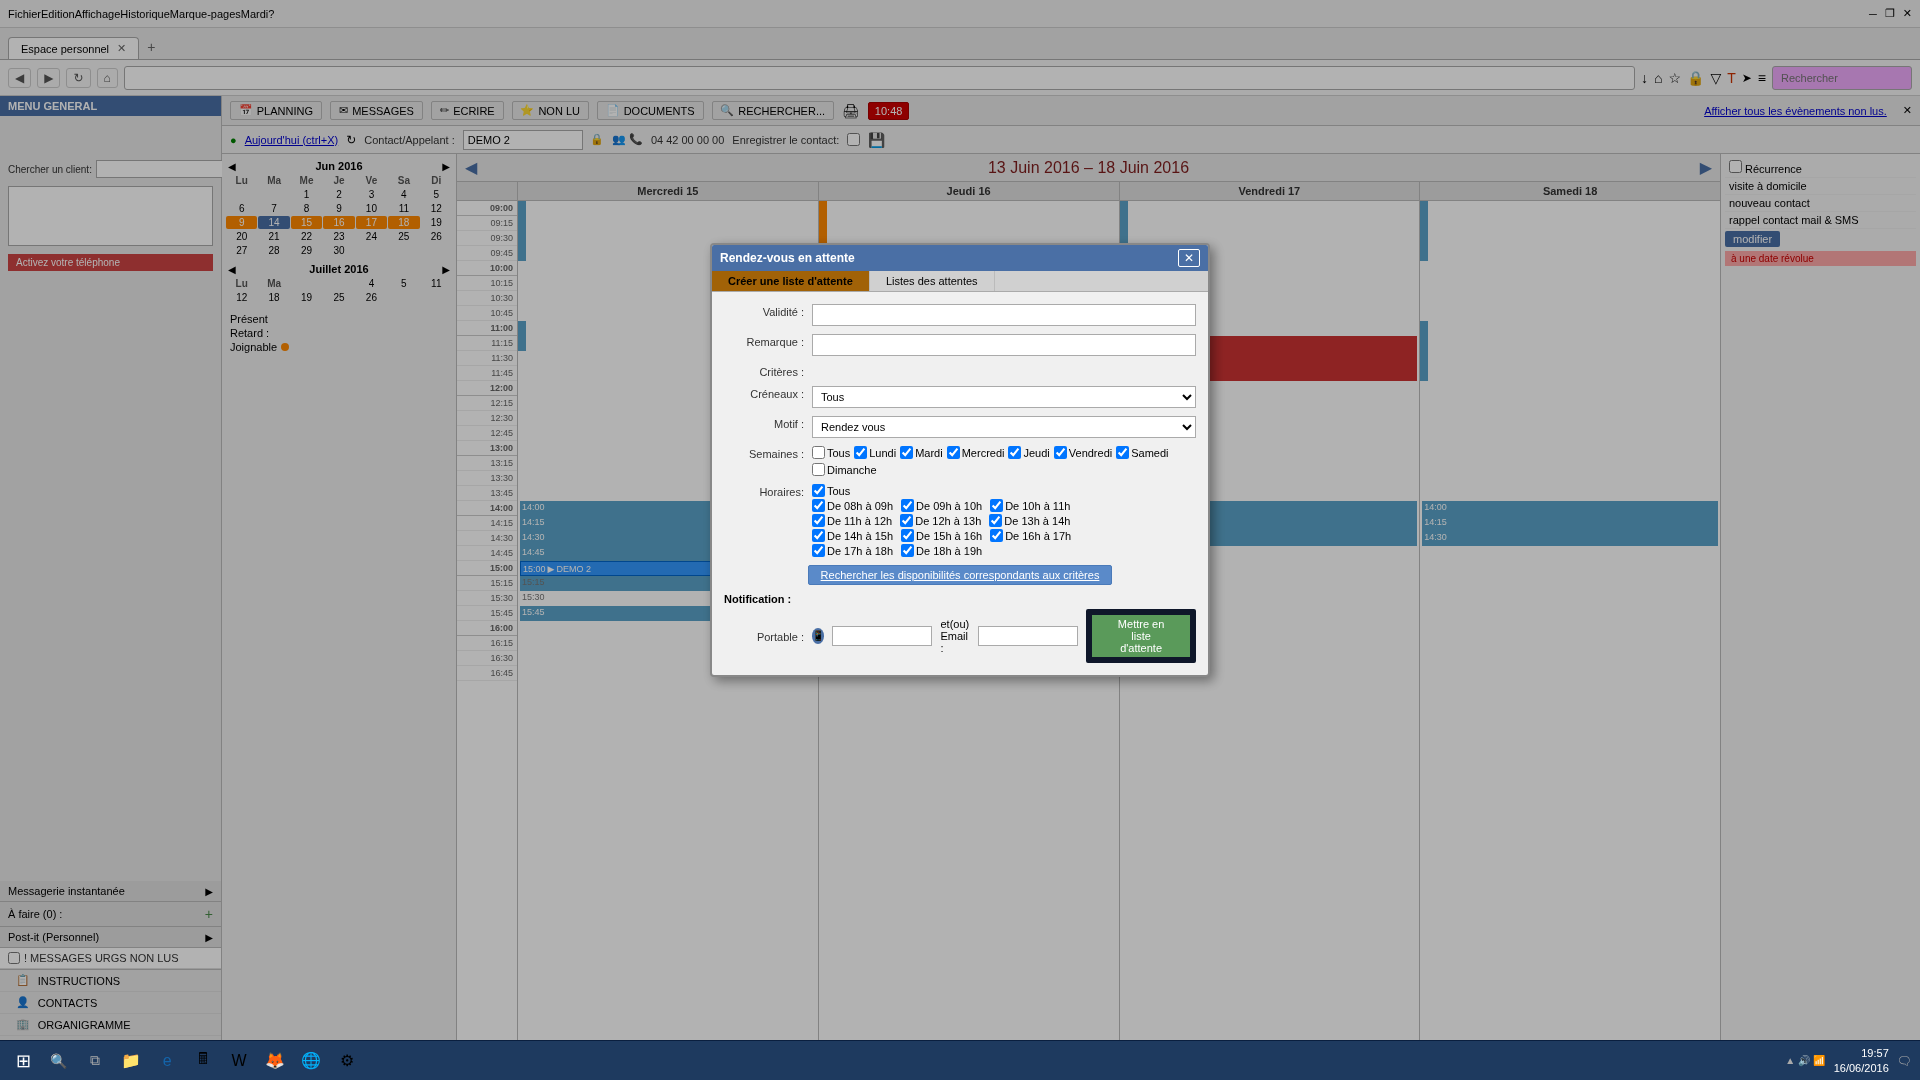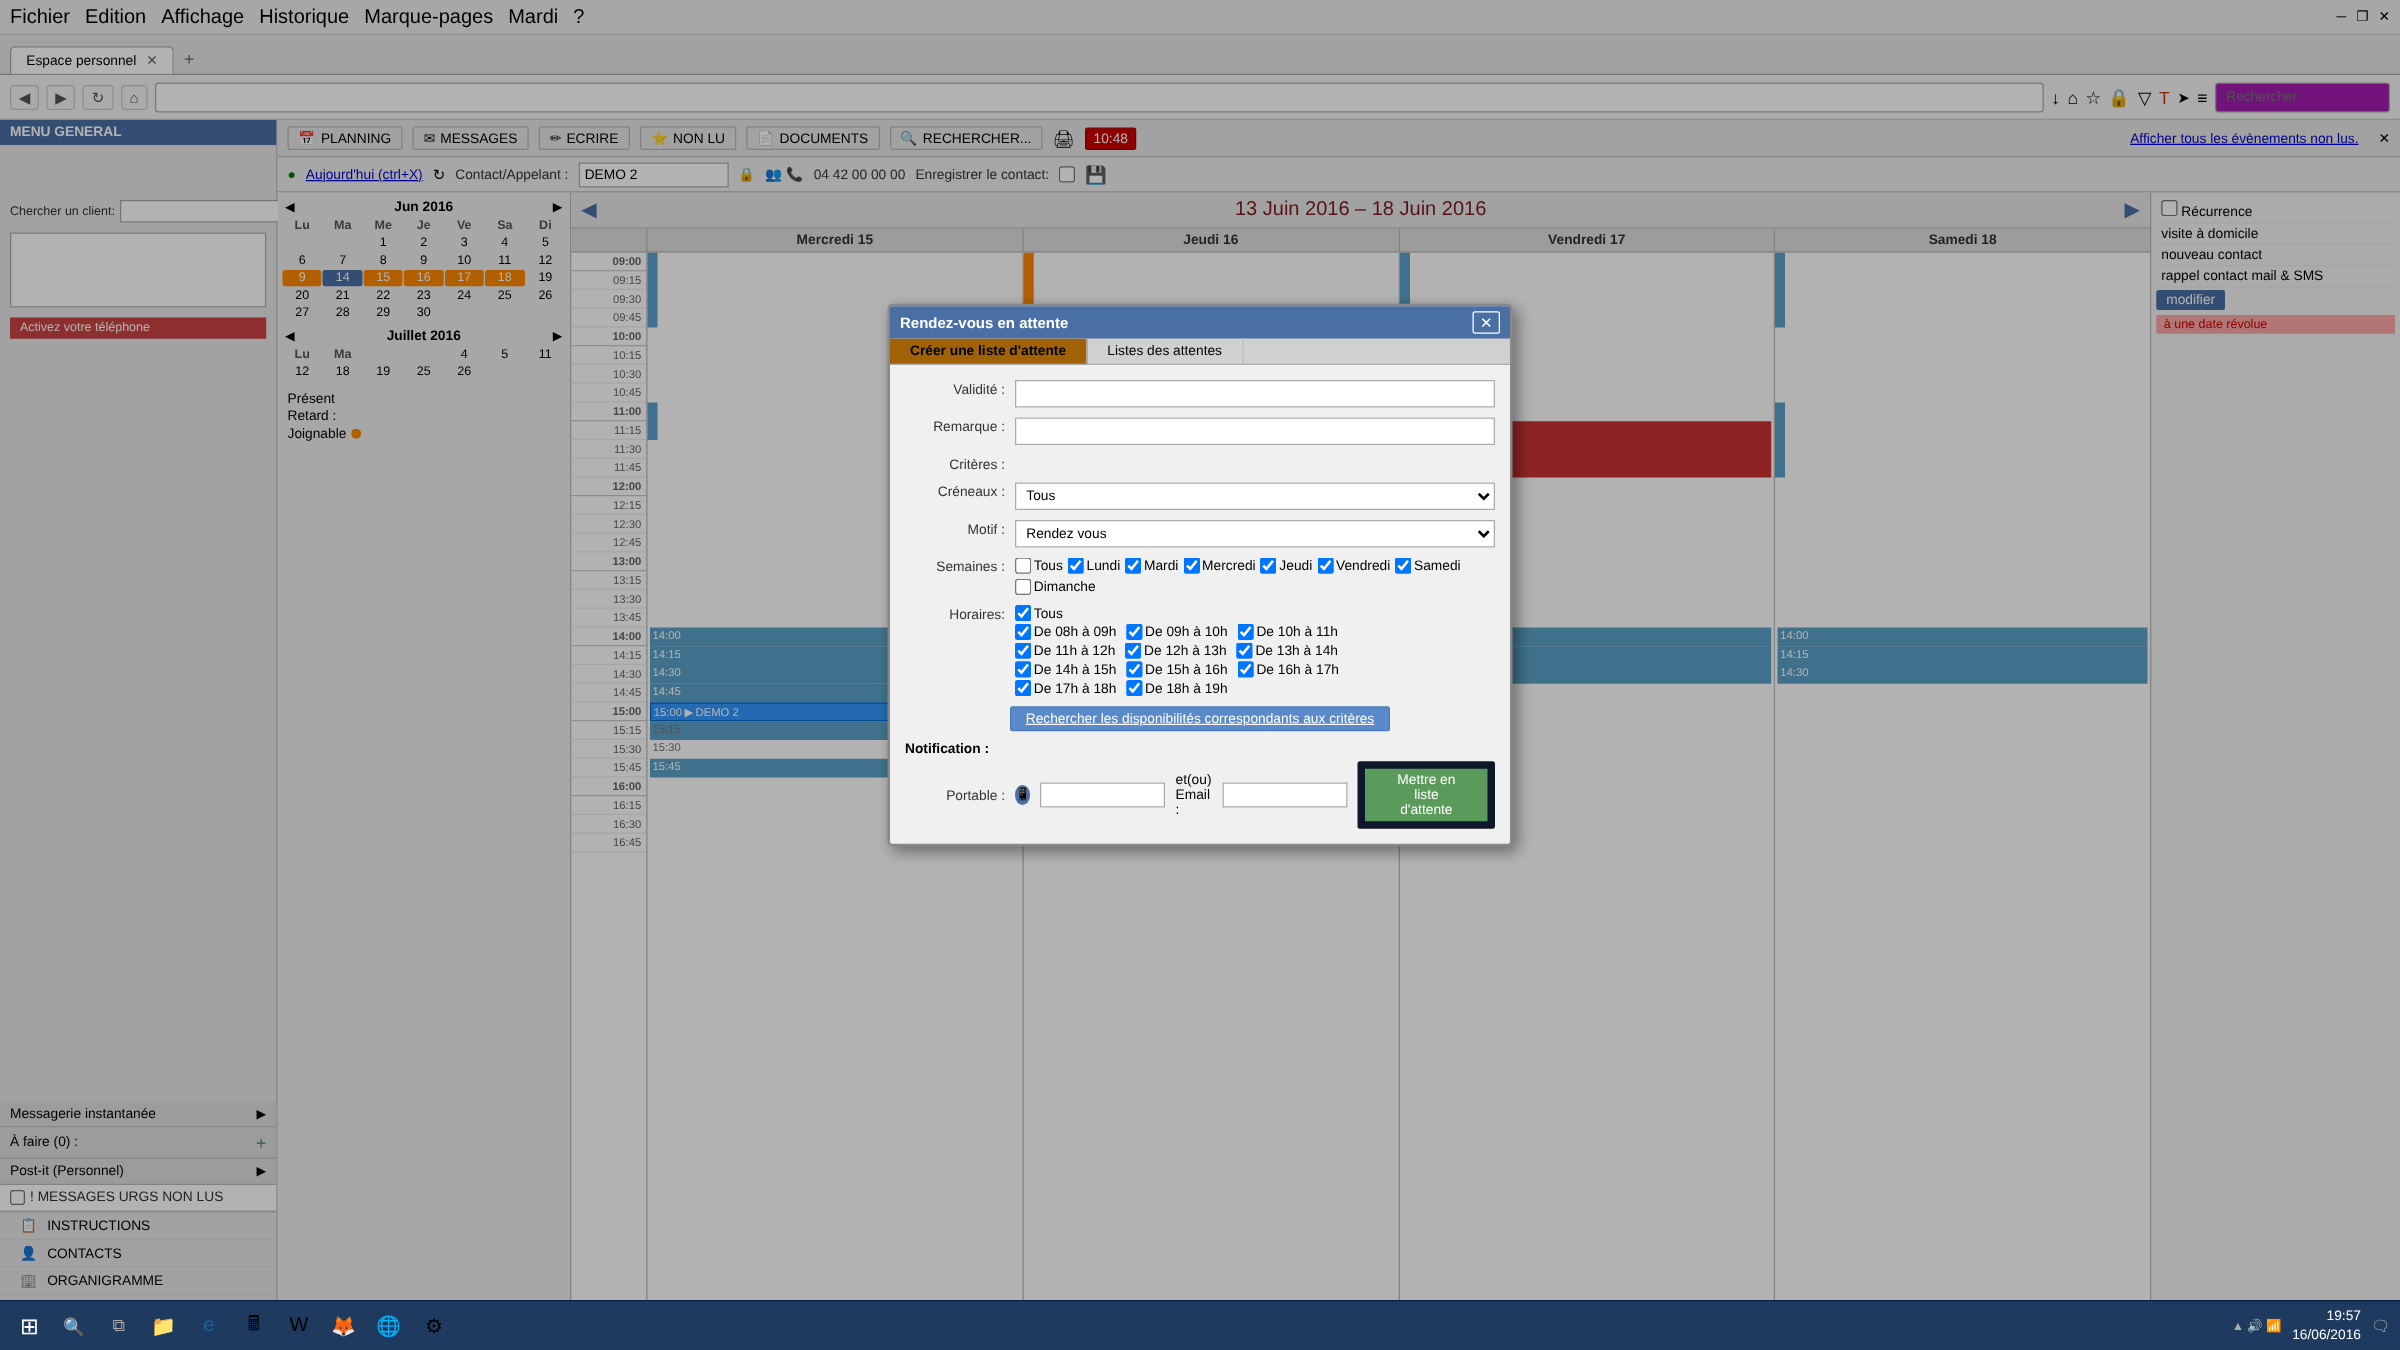--- a/index.html
+++ b/index.html
@@ -1,34 +1,34 @@
 <!DOCTYPE html>
 <html><head>
   <meta charset="utf-8">
   <style>
     * { box-sizing: border-box; margin: 0; padding: 0; }
     body { font-family: Arial, sans-serif; font-size: 11px; background: #d4d0c8; overflow: hidden; width: 1920px; height: 1080px; }
 
     
     .browser-titlebar { background: #f0f0f0; height: 28px; display: flex; align-items: center; padding: 0 8px; border-bottom: 1px solid #ccc; }
-    .browser-menu { display: flex; gap: 12px; font-size: 16px; }
+    .browser-menu { display: flex; font-size: 11px; }
     .browser-menu span { cursor: pointer; }
     .browser-controls { display: flex; align-items: center; gap: 8px; margin-left: auto; }
 
     .browser-tabbar { background: #e8e8e8; height: 32px; display: flex; align-items: flex-end; padding: 0 8px; border-bottom: 1px solid #aaa; }
     .browser-tab { background: #fff; border: 1px solid #aaa; border-bottom: none; padding: 4px 12px; font-size: 11px; display: flex; align-items: center; gap: 8px; border-radius: 4px 4px 0 0; }
     .browser-tab-close { cursor: pointer; color: #666; }
     .browser-tab-new { background: none; border: none; padding: 4px 8px; cursor: pointer; font-size: 14px; color: #666; }
 
     .browser-navbar { background: #f5f5f5; height: 36px; display: flex; align-items: center; padding: 0 8px; gap: 6px; border-bottom: 1px solid #ccc; }
     .nav-btn { background: none; border: 1px solid #ccc; border-radius: 3px; padding: 2px 6px; cursor: pointer; font-size: 12px; color: #555; }
     .nav-btn:disabled { color: #bbb; }
     .url-bar { flex: 1; height: 24px; border: 1px solid #aaa; border-radius: 3px; padding: 0 8px; font-size: 11px; background: #fff; }
     .nav-right { display: flex; align-items: center; gap: 6px; }
-    .search-bar { height: 24px; border: 1px solid #aaa; border-radius: 3px; padding: 0 8px; font-size: 11px; background: #a21caf; width: 140px; }
+    .search-bar { height: 24px; border: 1px solid #aaa; border-radius: 3px; padding: 0 8px; font-size: 11px; background: #f0abfc; width: 140px; }
 
     
     .app-container { display: flex; height: calc(1080px - 96px); background: #fff; }
 
     
     .left-sidebar { width: 222px; background: #e8e8e8; border-right: 1px solid #bbb; display: flex; flex-direction: column; flex-shrink: 0; }
     .sidebar-menu-header { background: #4a6fa5; color: #fff; padding: 4px 8px; font-size: 11px; font-weight: bold; cursor: pointer; }
     .sidebar-search { padding: 4px 8px; display: flex; align-items: center; gap: 4px; margin-top: 40px; }
     .sidebar-search-label { font-size: 10px; color: #333; white-space: nowrap; }
     .sidebar-search-input { flex: 1; height: 18px; border: 1px solid #aaa; font-size: 10px; padding: 0 2px; }

